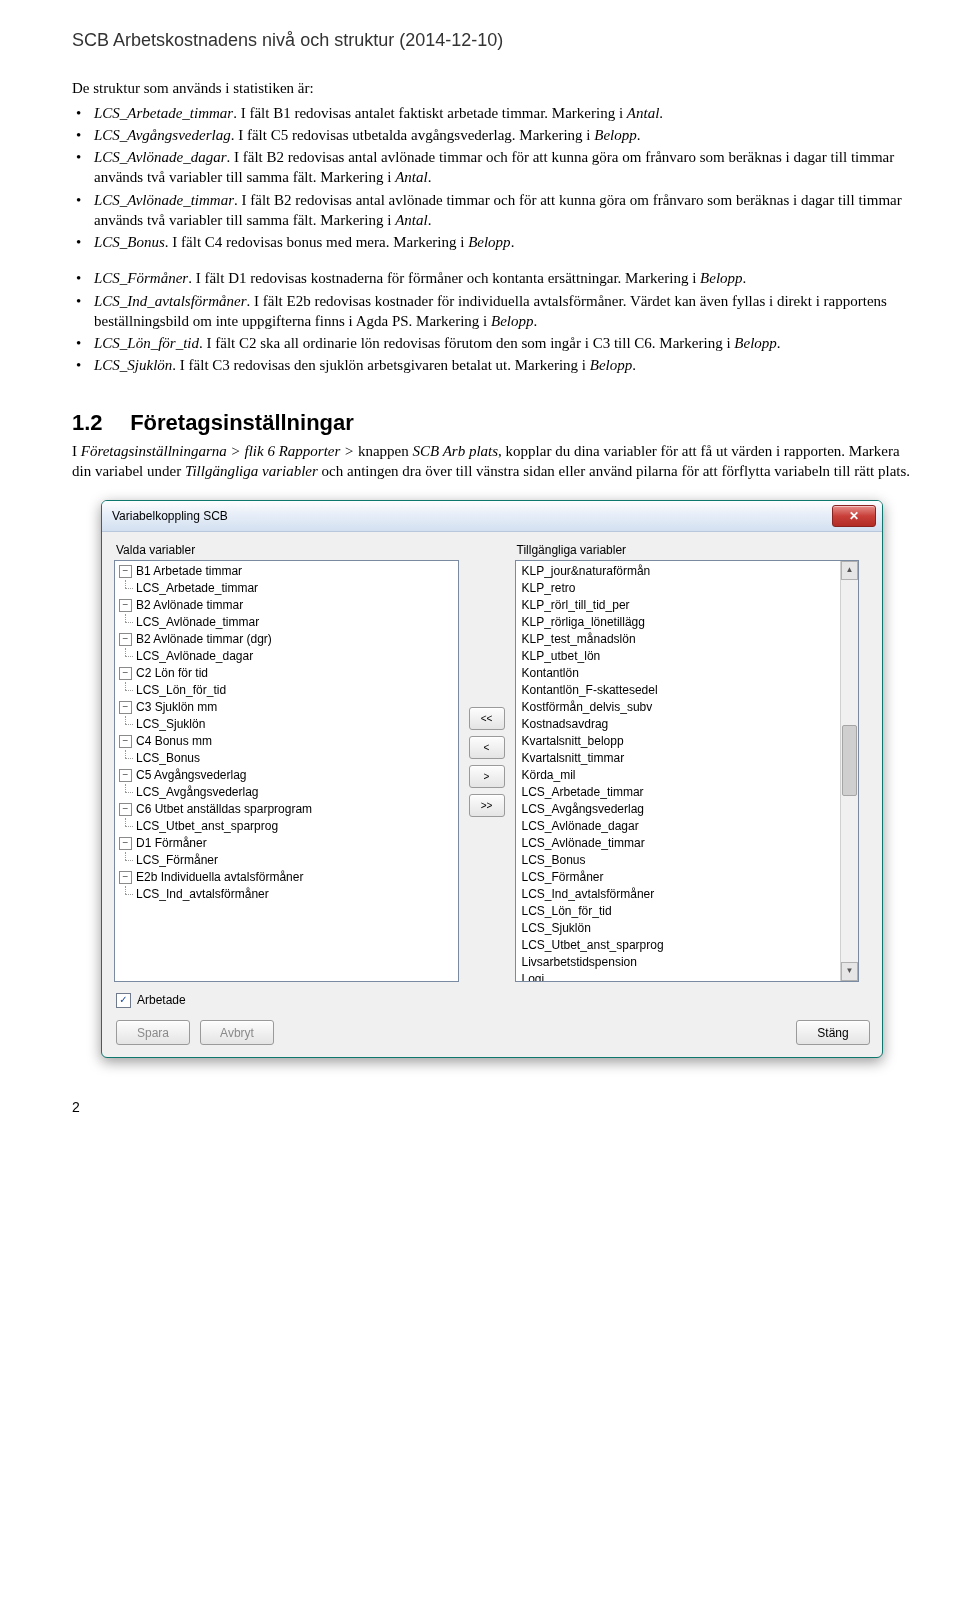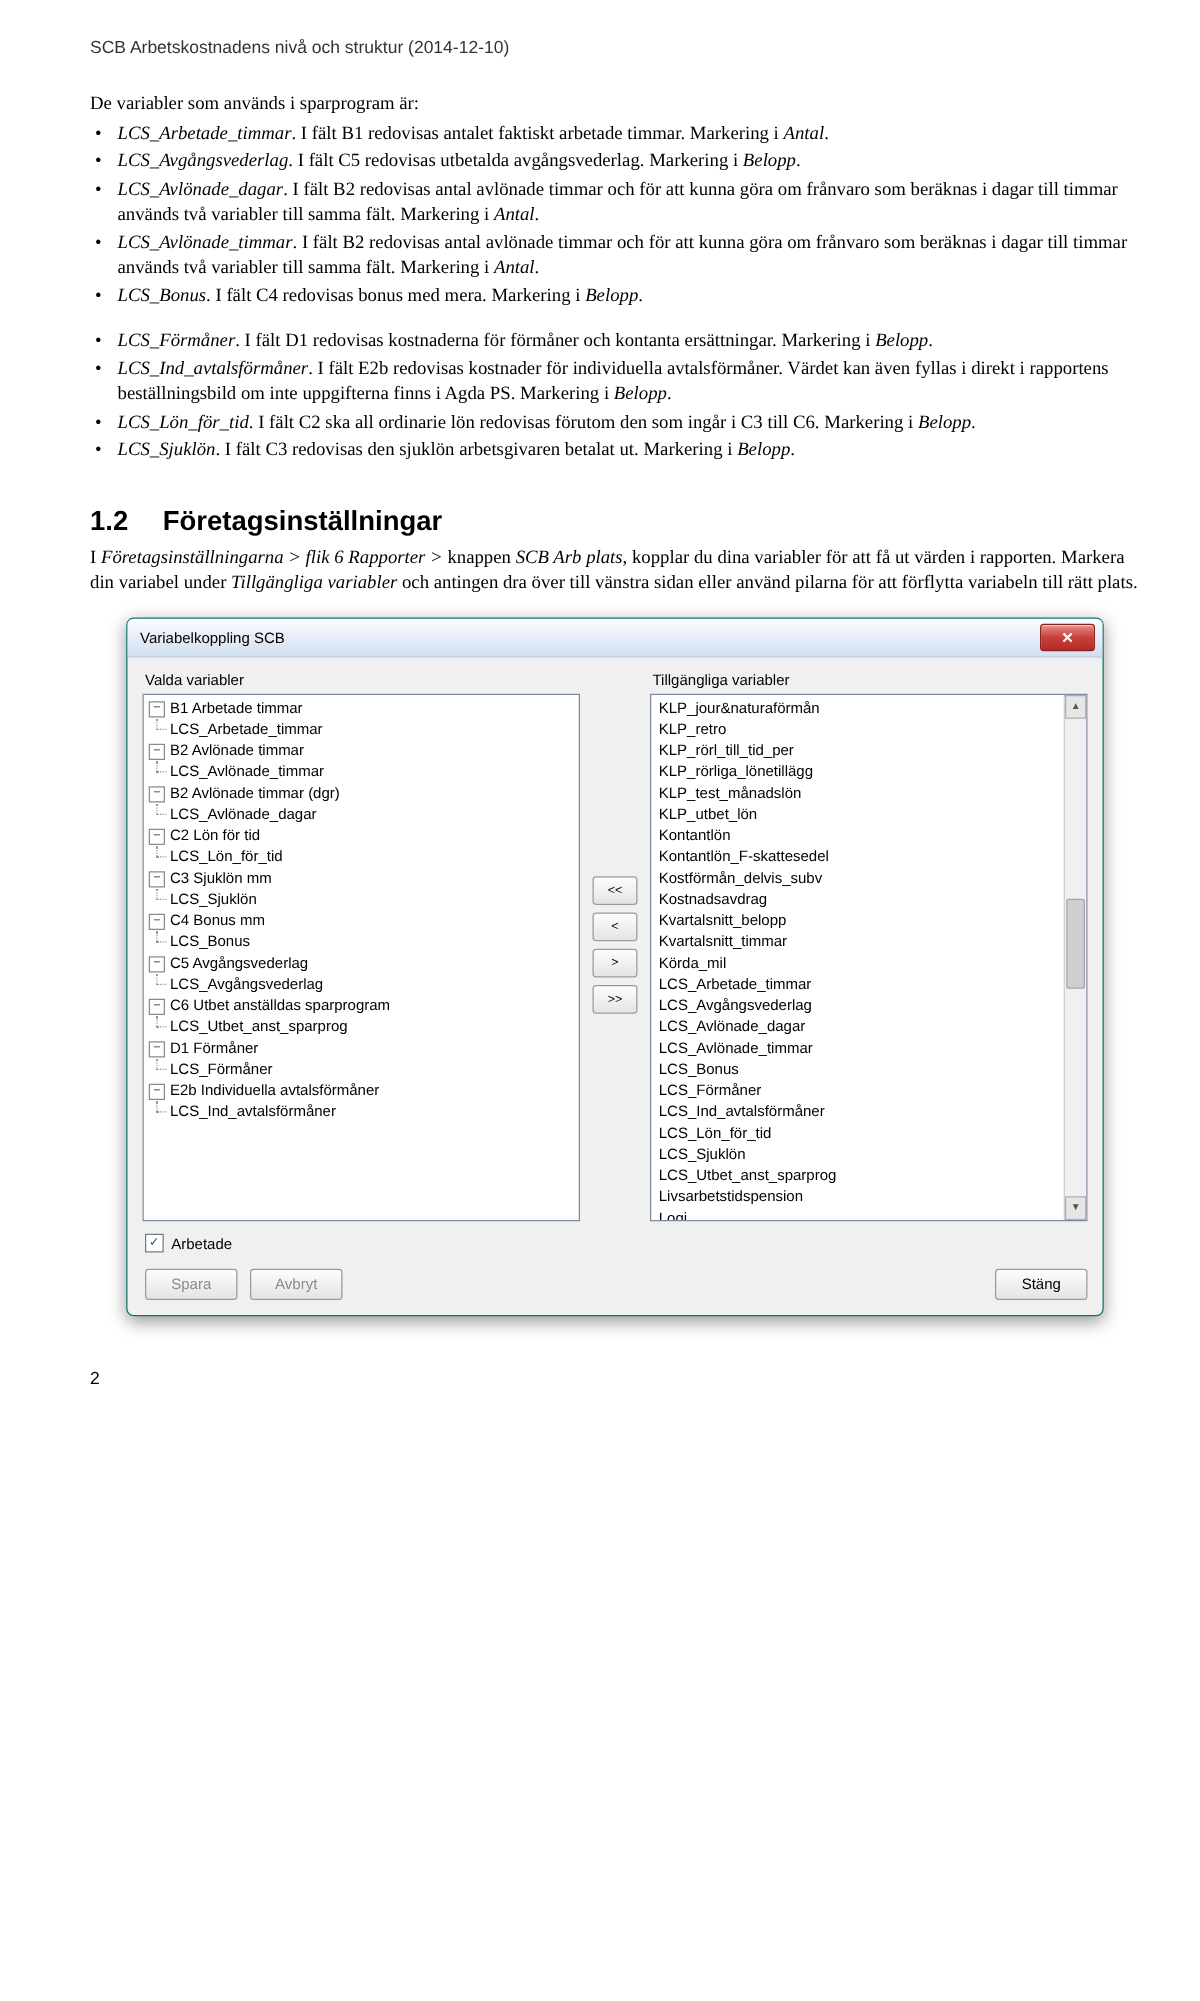--- a/index.html
+++ b/index.html
@@ -8,21 +8,21 @@
     color: #000;
     background: #fff;
     margin: 0;
     padding: 28px 48px 40px 72px;
     width: 960px;
     box-sizing: border-box;
     line-height: 1.35;
   }
   .header-line {
     font-family: Arial, Helvetica, sans-serif;
-    font-size: 14px;
+    font-size: 18px;
     color: #333;
     margin-bottom: 26px;
   }
   .body-text p { margin: 0 0 4px 0; }
   ul.bullets {
     margin: 0 0 16px 0;
     padding-left: 22px;
     list-style: none;
   }
   ul.bullets li {
@@ -75,21 +75,21 @@
     font-weight: bold;
     font-family: Arial, sans-serif;
     display: flex;
     align-items: center;
     justify-content: center;
     border: 1px solid #8a231f;
     box-shadow: inset 0 1px 0 rgba(255,255,255,0.5);
   }
   .dialog-body {
     display: flex;
-    padding: 10px 12px 4px 12px;
+    padding: 10px 23px 4px 12px;
     gap: 8px;
   }
   .pane-col {
     flex: 1;
     display: flex;
     flex-direction: column;
   }
   .pane-label { font-size: 12px; margin: 0 0 2px 2px; }
   .listbox {
     background: #fff;
@@ -225,21 +225,21 @@
     font-size: 14px;
     margin-top: 40px;
   }
 </style>
 </head>
 <body>
 
 <div class="header-line">SCB Arbetskostnadens nivå och struktur (2014-12-10)</div>
 
 <div class="body-text">
-  <p>De variabler som används i sparprogram är:</p>
+  <p>De struktur som används i statistiken är:</p>
 </div>
 
 <ul class="bullets" id="bullets-a">
     <li><em>LCS_Arbetade_timmar</em>. I fält B1 redovisas antalet faktiskt arbetade timmar. Markering i <em>Antal</em>.</li>
     <li><em>LCS_Avgångsvederlag</em>. I fält C5 redovisas utbetalda avgångsvederlag. Markering i <em>Belopp</em>.</li>
     <li><em>LCS_Avlönade_dagar</em>. I fält B2 redovisas antal avlönade timmar och för att kunna göra om frånvaro som beräknas i dagar till timmar används två variabler till samma fält. Markering i <em>Antal</em>.</li>
     <li><em>LCS_Avlönade_timmar</em>. I fält B2 redovisas antal avlönade timmar och för att kunna göra om frånvaro som beräknas i dagar till timmar används två variabler till samma fält. Markering i <em>Antal</em>.</li>
     <li> <em>LCS_Bonus</em>. I fält C4 redovisas bonus med mera. Markering i <em>Belopp</em>.</li>
   </ul>
 <ul class="bullets" id="bullets-b">

